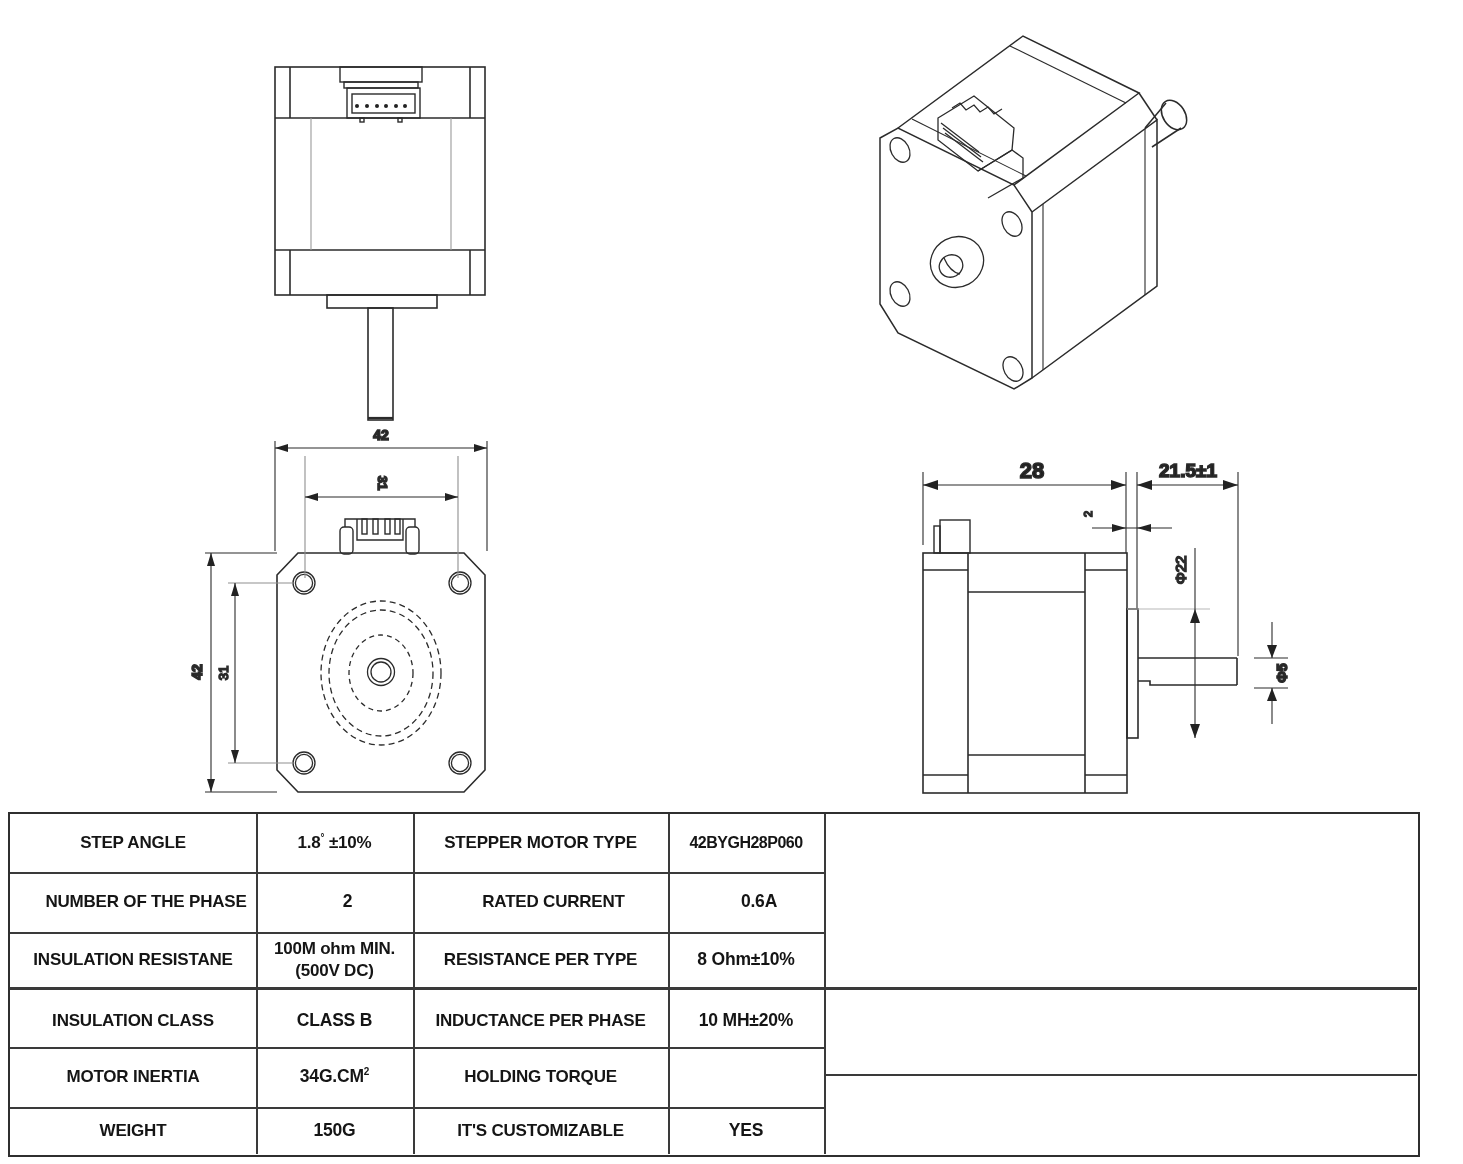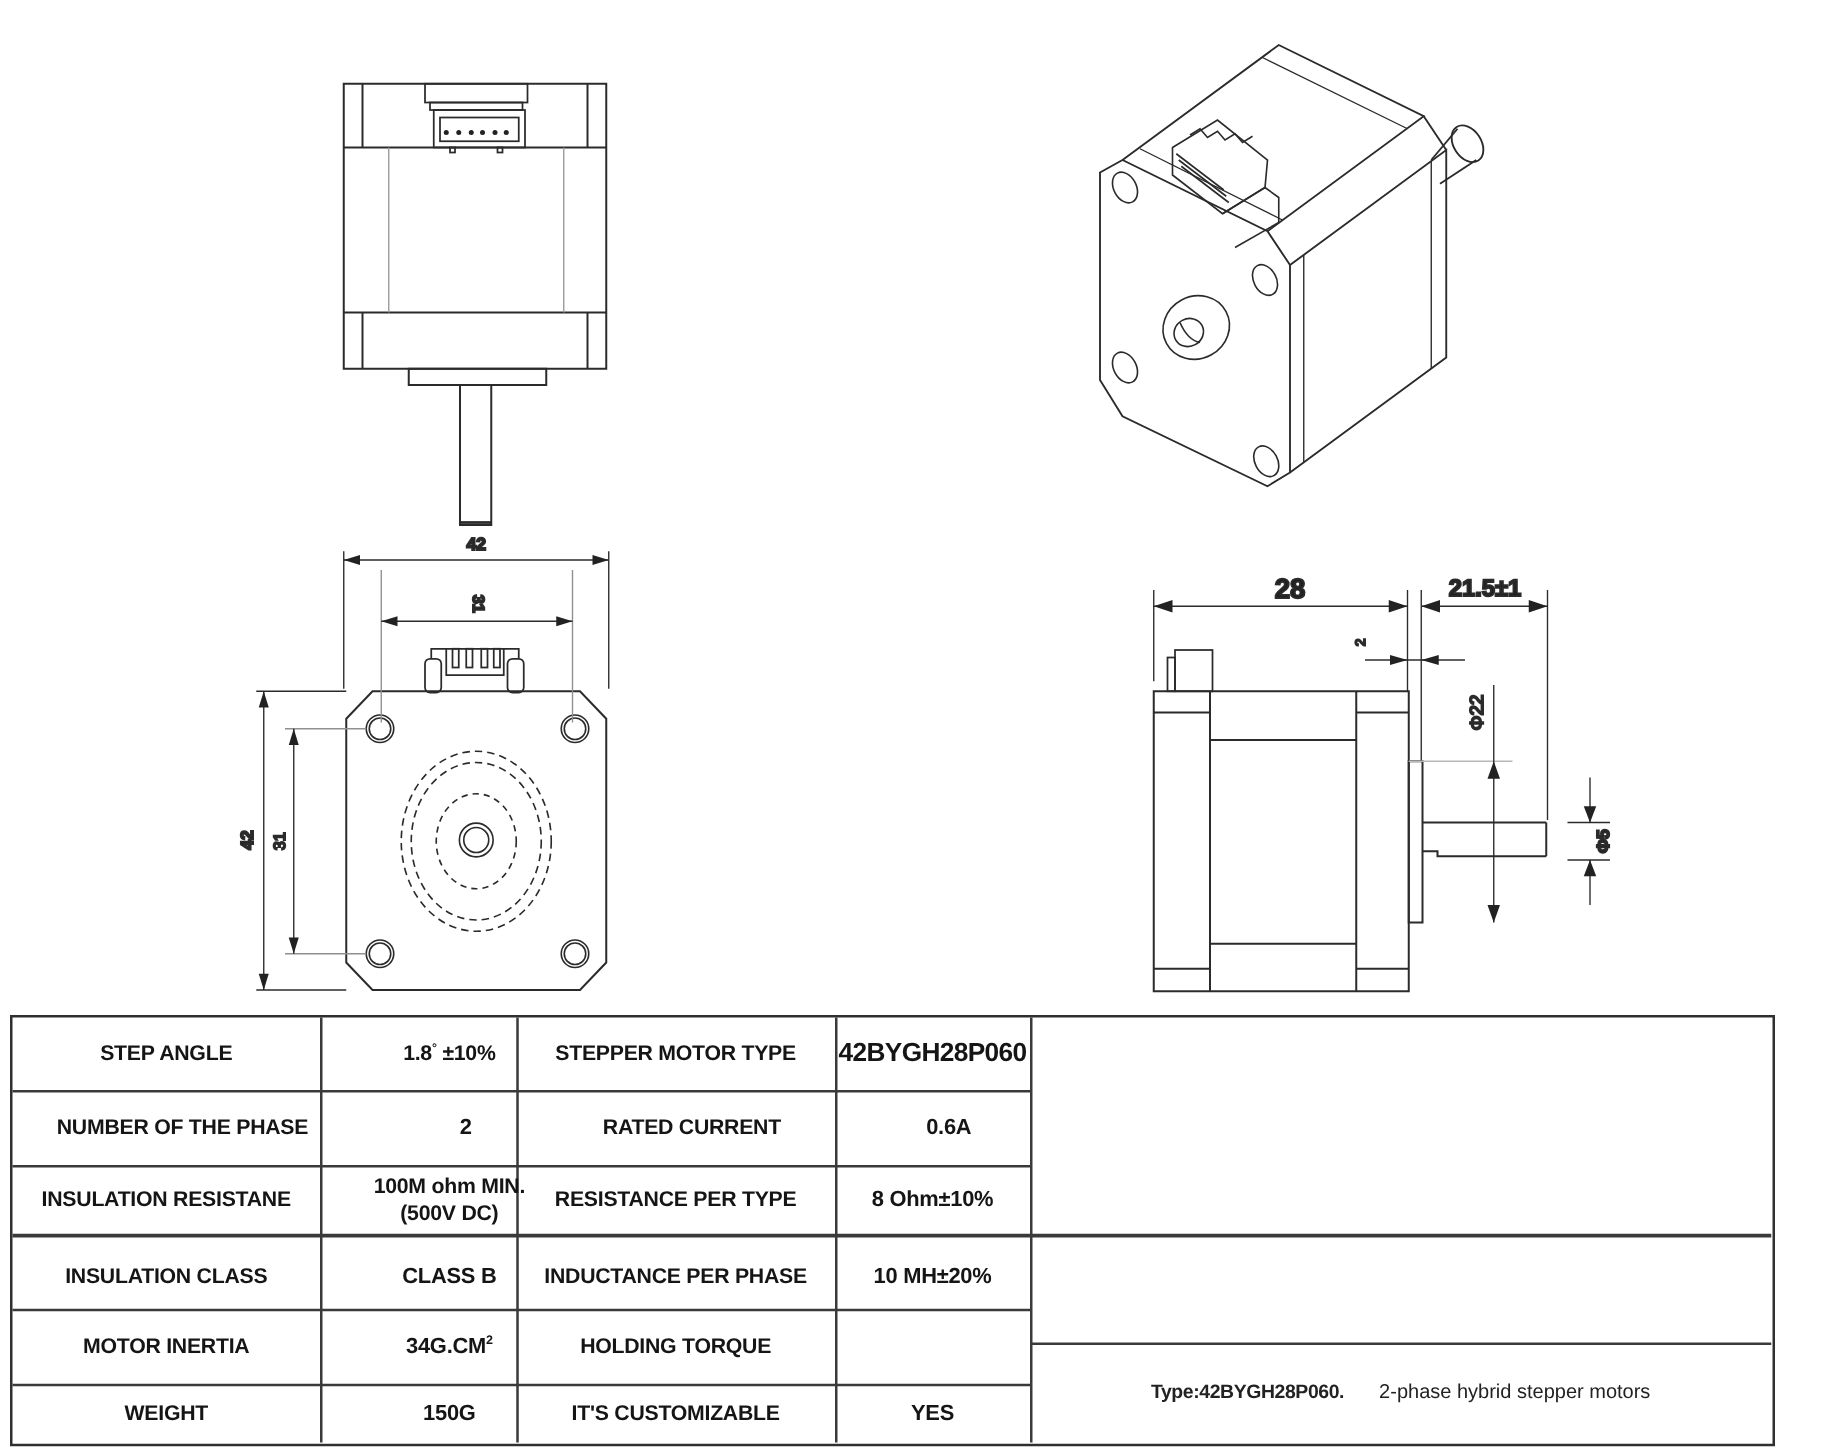--- a/index.html
+++ b/index.html
@@ -8,23 +8,23 @@
   svg text{font-family:"Liberation Sans",sans-serif;fill:#1e1e1e;}
   .dimtxt{font-weight:bold;}
   
   .spec{position:absolute;left:8px;top:812px;width:1412px;height:345px;
         border:2.5px solid #2f2f2f;box-sizing:border-box;}
   .tline{position:absolute;background:#3a3a3a;}
   .cell{position:absolute;display:flex;flex-direction:column;align-items:center;justify-content:center;
         text-align:center;font-weight:bold;font-size:17px;letter-spacing:-0.2px;line-height:1.25;}
   .cell sup{font-size:10px;vertical-align:super;line-height:0;}
   .val{font-size:17.5px;}
-  .model{font-size:21px;letter-spacing:-0.5px;}
+  .model{font-size:16px;letter-spacing:-0.5px;}
   
-  .c0{left:0;width:246px;}   .c1{left:246px;width:157px;margin-left:25px;}
+  .c0{left:0;width:246px;}   .c1{left:246px;width:157px;}
   .c2{left:403px;width:255px;text-align:right;}  .c3{left:658px;width:156px;}
   .r0{top:0;height:58px;} .r1{top:58px;height:60px;padding-left:13px;} .r2{top:118px;height:55px;}
   .r3{top:173px;height:68px;} .r4{top:233px;height:60px;} .r5{top:293px;height:47px;}
   .footer-note{position:absolute;left:814px;top:260px;width:593px;height:80px;
         display:flex;align-items:center;justify-content:center;gap:28px;
         font-size:16px;font-weight:normal;color:#222;}
   .footer-note .t1{letter-spacing:-0.3px;font-weight:bold;font-size:15.5px;}
   .footer-note .t2{font-size:16px;}
 </style>
 </head>
@@ -314,18 +314,14 @@
     <div class="cell c1 r5 val">
         <span>150G</span>
       </div>
     <div class="cell c2 r5">
         <span>IT'S CUSTOMIZABLE</span>
       </div>
     <div class="cell c3 r5 val">
         <span>YES</span>
       </div>
 
-    <div class="footer-note">
-      <span class="t1">Type:42BYGH28P060.</span>
-      <span class="t2">2-phase hybrid stepper motors</span>
-    </div>
   </div>
 </div>
 
 </body></html>

